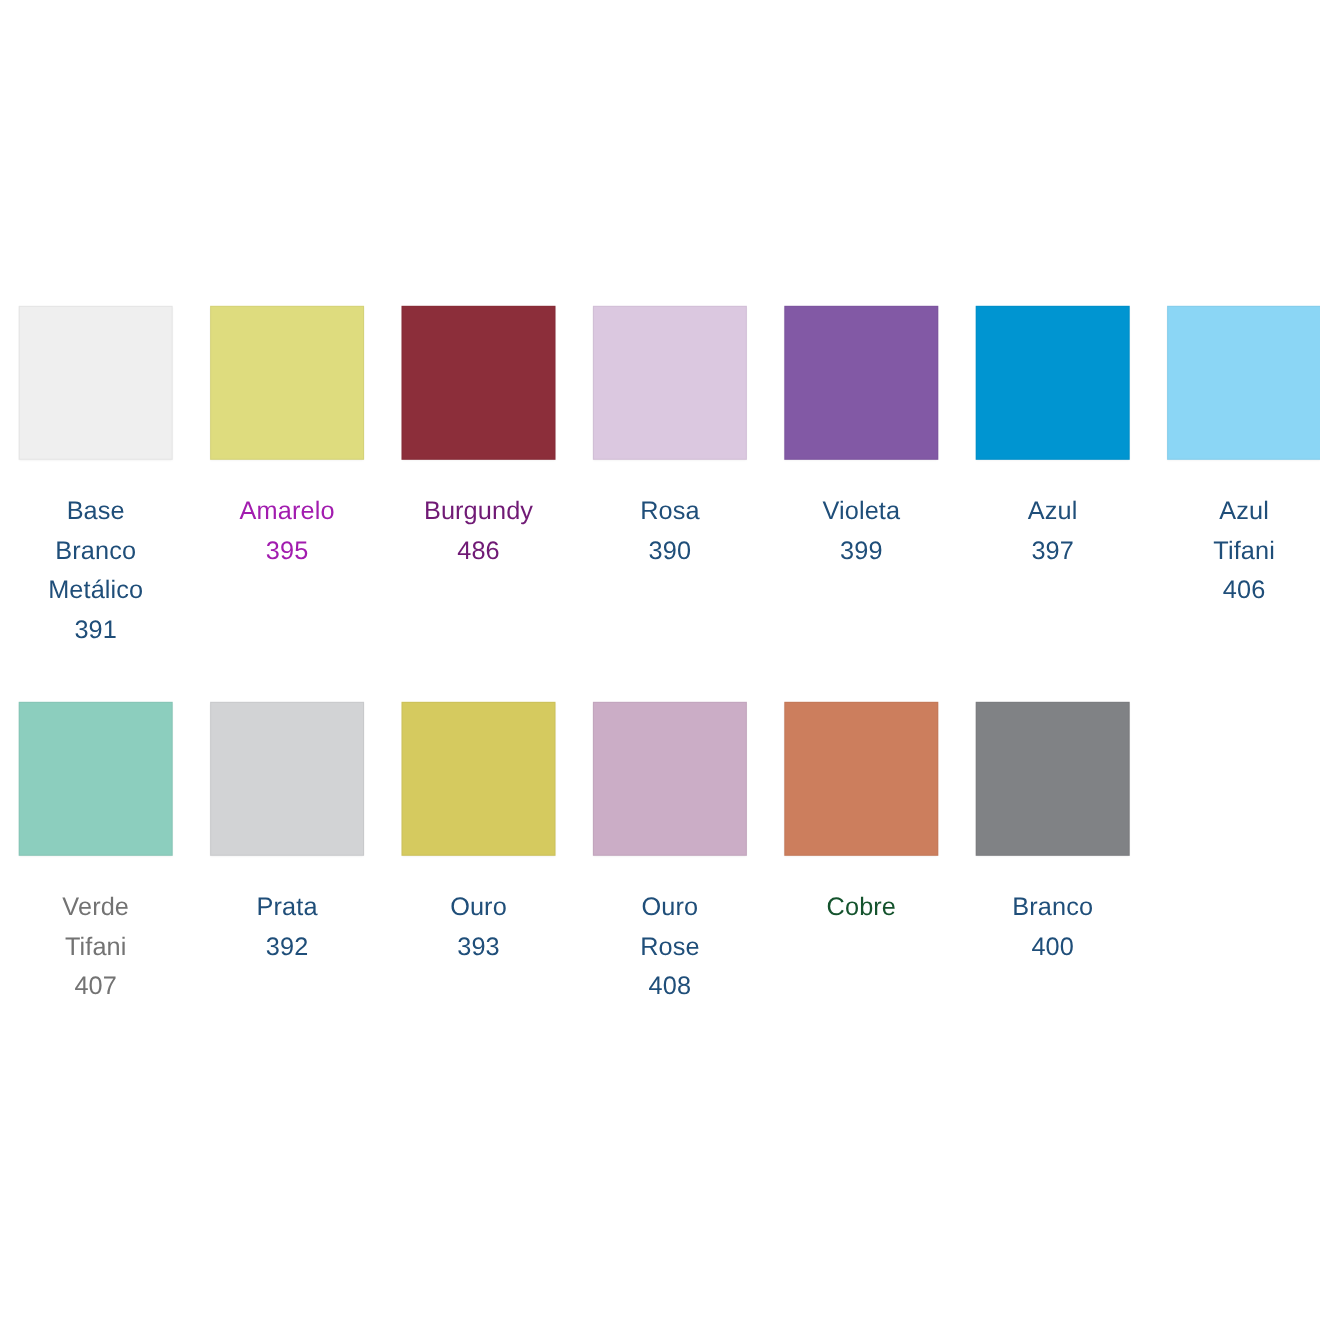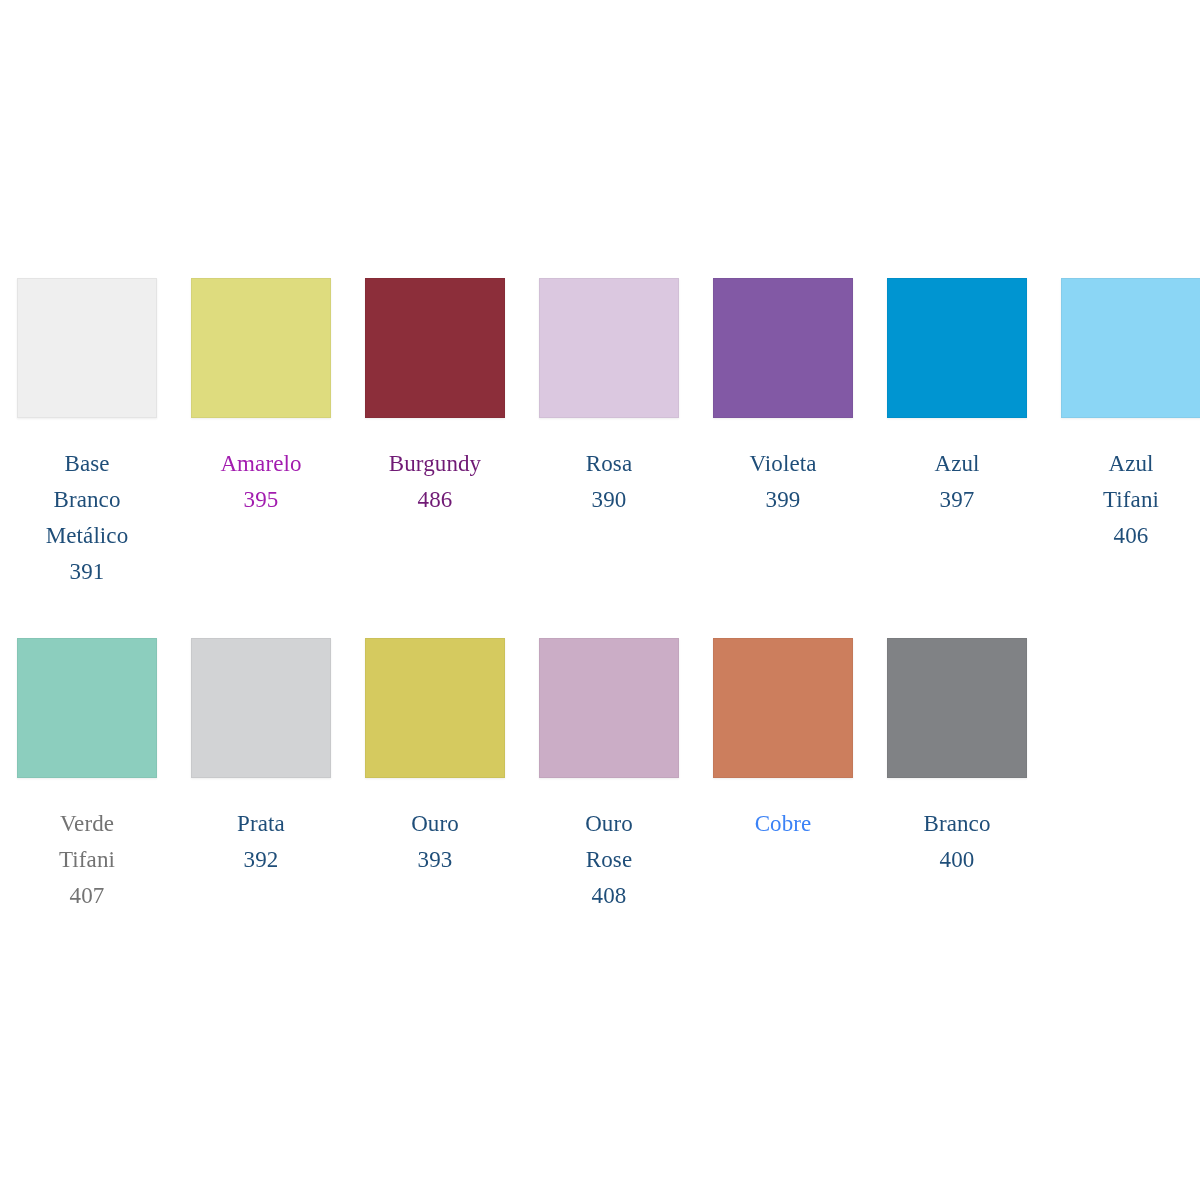--- a/index.html
+++ b/index.html
@@ -57,21 +57,20 @@
     color: #1f4e79;
     font-size: 23px;
     line-height: 36px;
     font-weight: 500;
     letter-spacing: 0.1px;
     word-wrap: break-word;
   }
 
   .swatch-caption .caption-line {
     display: block;
-    font-family: Liberation Serif, serif;
   }
 </style>
 </head>
 <body>
 
 <div id="palette-board" style="background: rgb(255, 255, 255);">
 
   <div class="swatch-row" id="swatch-row-1">
       <div class="swatch-cell">
         <div class="swatch-chip" style="background-color: rgb(239, 239, 239);"></div>
@@ -152,21 +151,21 @@
       <div class="swatch-cell">
         <div class="swatch-chip" style="background-color: rgb(203, 173, 198);"></div>
         <div class="swatch-caption" style="color: rgb(31, 78, 121);">
           <span class="caption-line">Ouro</span>
           <span class="caption-line">Rose</span>
           <span class="caption-line">408</span>
         </div>
       </div>
       <div class="swatch-cell">
         <div class="swatch-chip" style="background-color: rgb(204, 126, 93);"></div>
-        <div class="swatch-caption" style="color: #3b82f6;">
+        <div class="swatch-caption" style="color: #14532d;">
           <span class="caption-line">Cobre</span>
         </div>
       </div>
       <div class="swatch-cell">
         <div class="swatch-chip" style="background-color: rgb(128, 130, 133);"></div>
         <div class="swatch-caption" style="color: rgb(31, 78, 121);">
           <span class="caption-line">Branco</span>
           <span class="caption-line">400</span>
         </div>
       </div>

